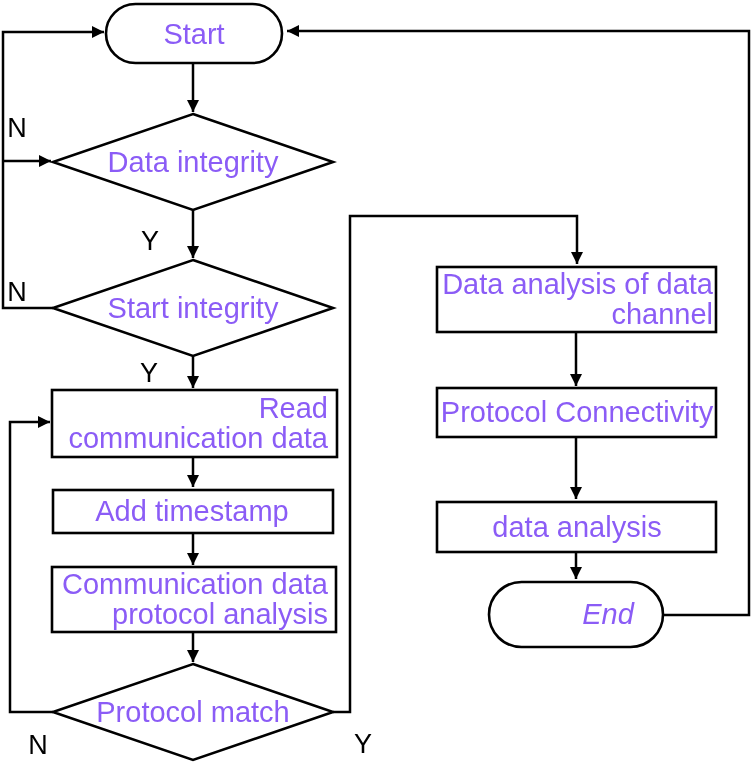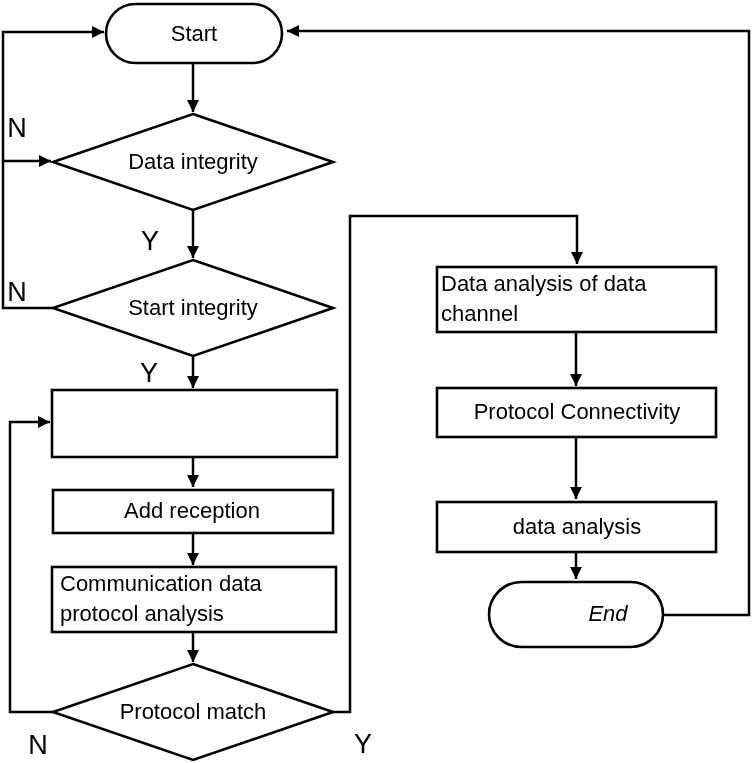--- a/index.html
+++ b/index.html
@@ -23,24 +23,24 @@
     fill: #ffffff;
     stroke: #000000;
     stroke-width: 2.6;
   }
   .node-label {
     position: absolute;
     transform: translate(-50%, -50%);
     display: flex;
     align-items: center;
     justify-content: center;
-    text-align: left;
-    font-size: 22px;
+    text-align: right;
+    font-size: 29px;
     line-height: 30px;
-    color: #000000;
+    color: #8b5cf6;
     white-space: normal;
   }
   .edge-label {
     position: absolute;
     transform: translate(-50%, -50%);
     font-size: 27px;
     line-height: 27px;
     color: #000000;
     white-space: nowrap;
   }
@@ -81,21 +81,22 @@
     <polygon class="shape" points="193,664 333,712 193,760 53,712"></polygon>
     <rect class="shape" x="437" y="267" width="279" height="65"></rect>
     <rect class="shape" x="437" y="388" width="279" height="49"></rect>
     <rect class="shape" x="437" y="502" width="279" height="50"></rect>
     <rect class="shape" x="489" y="582" width="174" height="65" rx="32.5" ry="32.5"></rect>
   </svg>
 
   <div class="node-label" style="left:194px; top:34px; width:150px;">Start</div>
   <div class="node-label" style="left:193px; top:162px; width:240px;">Data integrity</div>
   <div class="node-label" style="left:193px; top:308px; width:240px;">Start integrity</div>
-  <div class="node-label" style="left:192px; top:511px; width:270px;">Add reception</div>
+  <div class="node-label" style="left:194px; top:423px; width:268px;">Read communication data</div>
+  <div class="node-label" style="left:192px; top:511px; width:270px;">Add timestamp</div>
   <div class="node-label" style="left:193px; top:712px; width:240px;">Protocol match</div>
   <div class="node-label" style="left:194px; top:599px; width:268px;">Communication data protocol analysis</div>
   <div class="node-label" style="left:577px; top:299px; width:272px;">Data analysis of data channel</div>
   <div class="node-label" style="left:577px; top:412px; width:276px;">Protocol Connectivity</div>
   <div class="node-label" style="left:577px; top:527px; width:272px;">data analysis</div>
   <div class="node-label" style="left:608px; top:614px; width:150px;font-style:italic;">End</div>
 
   <div class="edge-label" style="left:17px; top:128px;">N</div>
   <div class="edge-label" style="left:17px; top:292px;">N</div>
   <div class="edge-label" style="left:38px; top:745px;">N</div>

